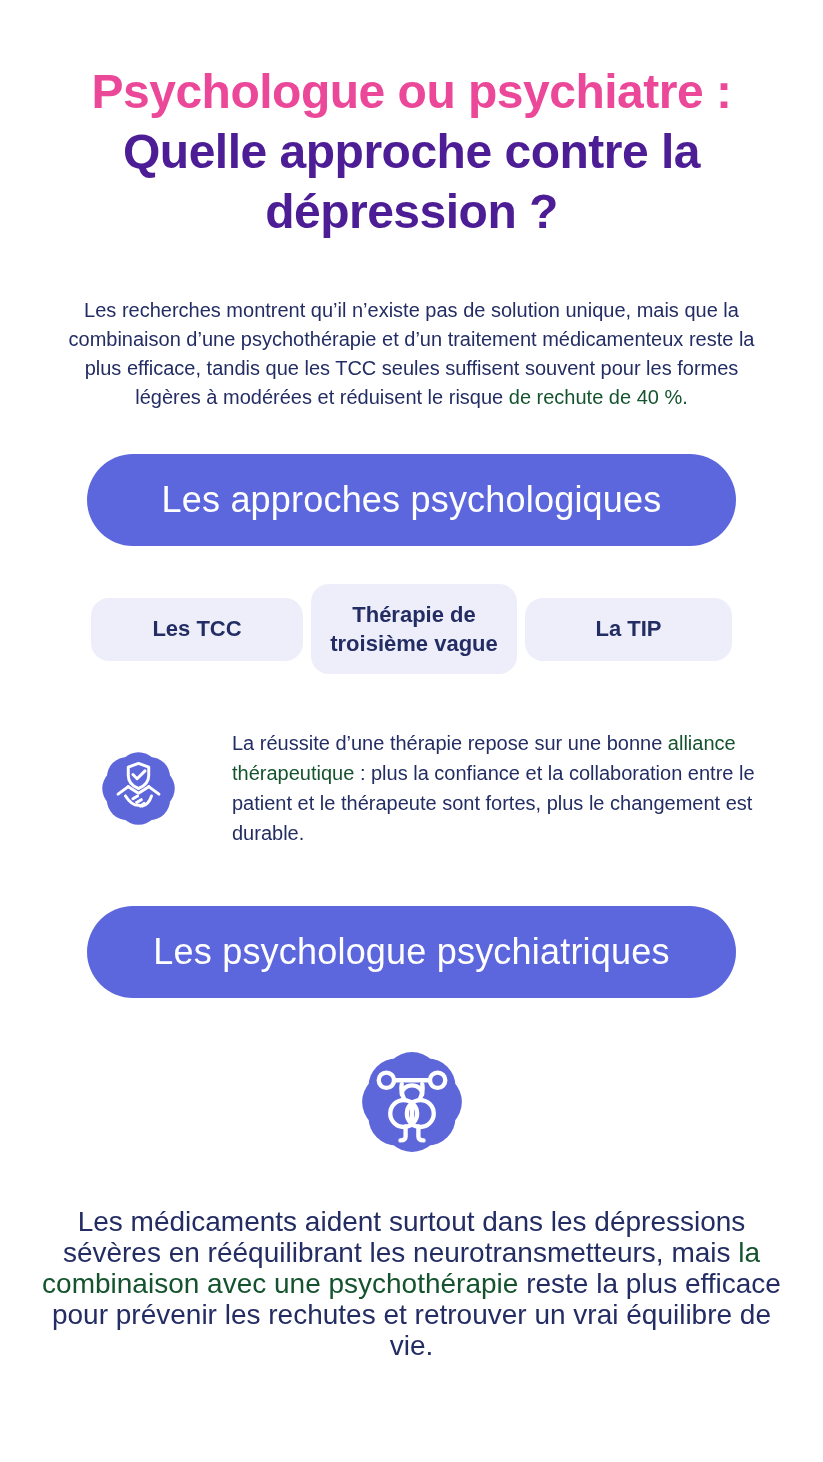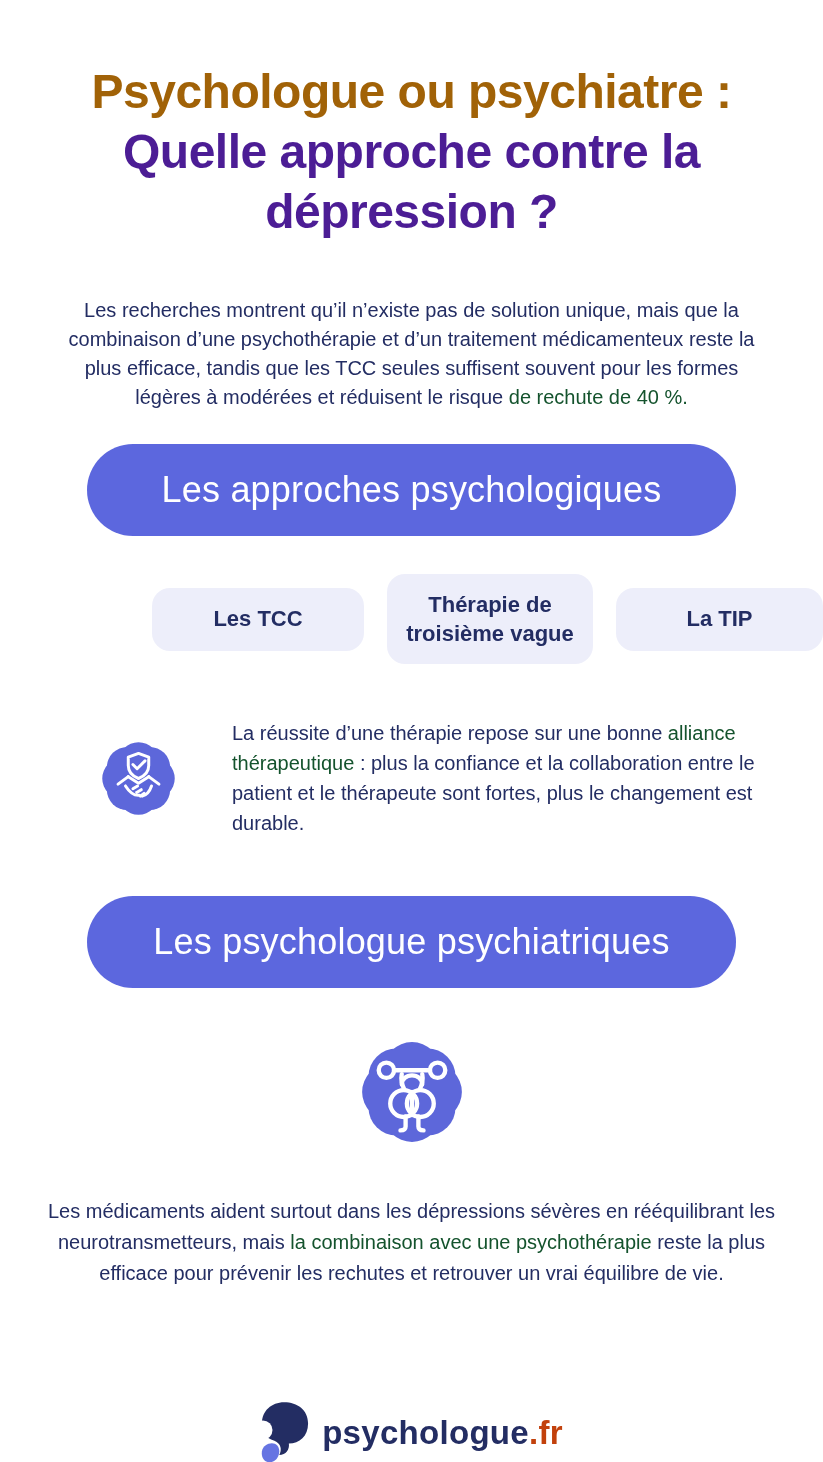--- a/index.html
+++ b/index.html
@@ -1,36 +1,36 @@
 <!DOCTYPE html>
 <html lang="fr"><head>
 <meta charset="utf-8">
 <style>
   html,body{margin:0;padding:0;background:#ffffff;}
   body{font-family:"Liberation Sans",sans-serif;color:#232d63;}
   .page{width:823px;height:1462px;margin:0 auto;background:#ffffff;overflow:hidden;position:relative;}
 
   
   .title{margin:0;padding:62px 24px 0;text-align:center;font-size:48px;line-height:60px;font-weight:700;letter-spacing:-0.5px;}
-  .title .dark{display:block;color:#a16207;}
+  .title .dark{display:block;color:#ec4899;}
   .title .accent{display:block;color:#4c1d95;}
 
   
   .intro{width:712px;margin:54px auto 0;text-align:center;font-size:20px;line-height:29px;}
-  .outro{width:748px;margin:40px auto 0;text-align:center;font-size:20px;line-height:31px;}
+  .outro{width:748px;margin:40px auto 0;text-align:center;font-size:28px;line-height:31px;}
   .hl{color:#14532d;}
 
   
-  .banner{width:649px;height:92px;margin:32px auto 0;background:#5c67de;border-radius:46px;
+  .banner{width:649px;height:92px;margin:42px auto 0;background:#5c67de;border-radius:46px;
           display:flex;align-items:center;justify-content:center;color:#ffffff;
           font-size:36px;font-weight:500;letter-spacing:0.2px;white-space:nowrap;}
   .banner.second{margin-top:38px;}
 
   
-  .pills{display:flex;justify-content:flex-end;align-items:center;gap:23px;margin-top:38px;}
+  .pills{display:flex;justify-content:center;align-items:center;gap:8px;margin-top:38px;}
   .pill{background:#edeefa;border-radius:18px;display:flex;align-items:center;justify-content:center;
         font-size:22px;font-weight:600;color:#232d63;text-align:center;height:63px;}
   .pill-1{width:212px;}
   .pill-2{width:207px;}
   .pill-3{width:206px;height:90px;line-height:29px;padding:0 8px;box-sizing:border-box;}
 
   
   .note-row{display:flex;align-items:center;gap:47px;margin:34px 0 0 92px;}
   .badge-icon{width:93px;height:93px;flex:none;}
   .note-text{width:534px;font-size:20px;line-height:30px;text-align:left;}

